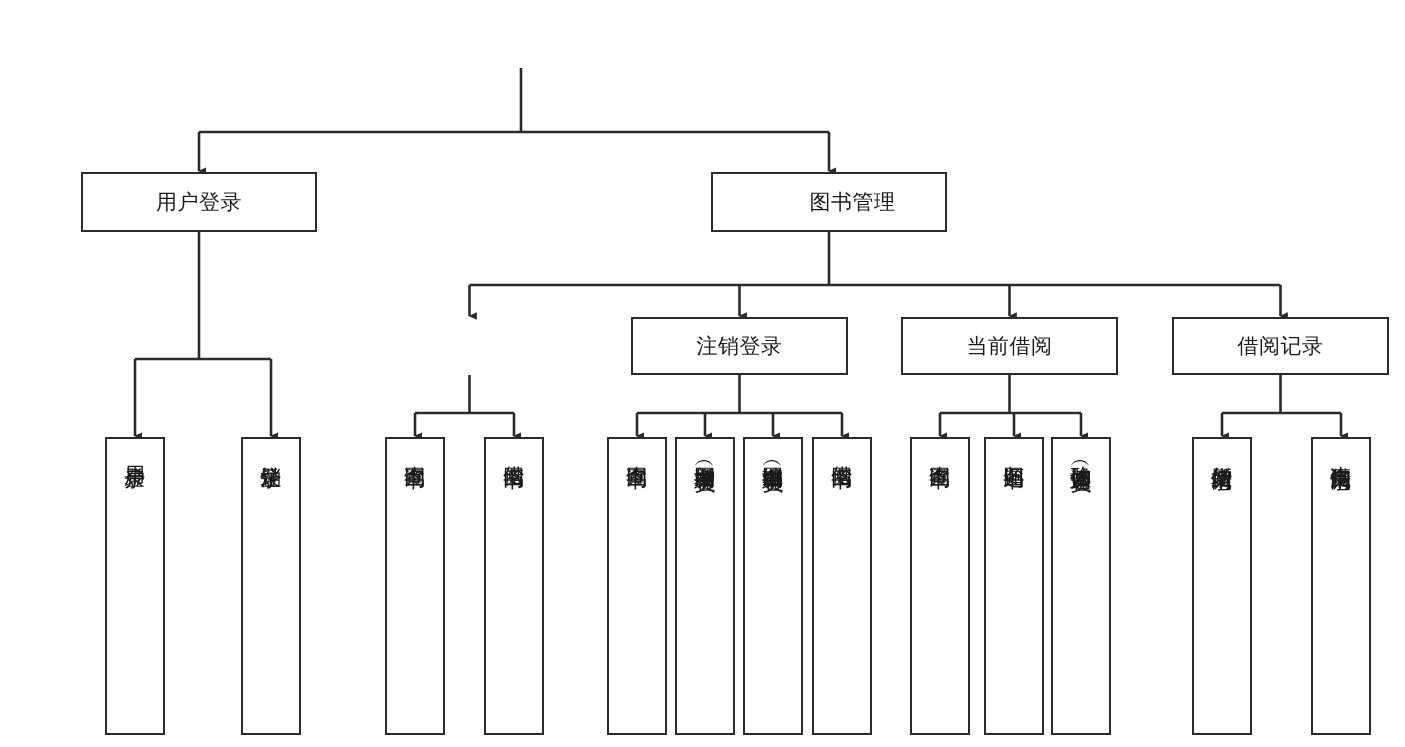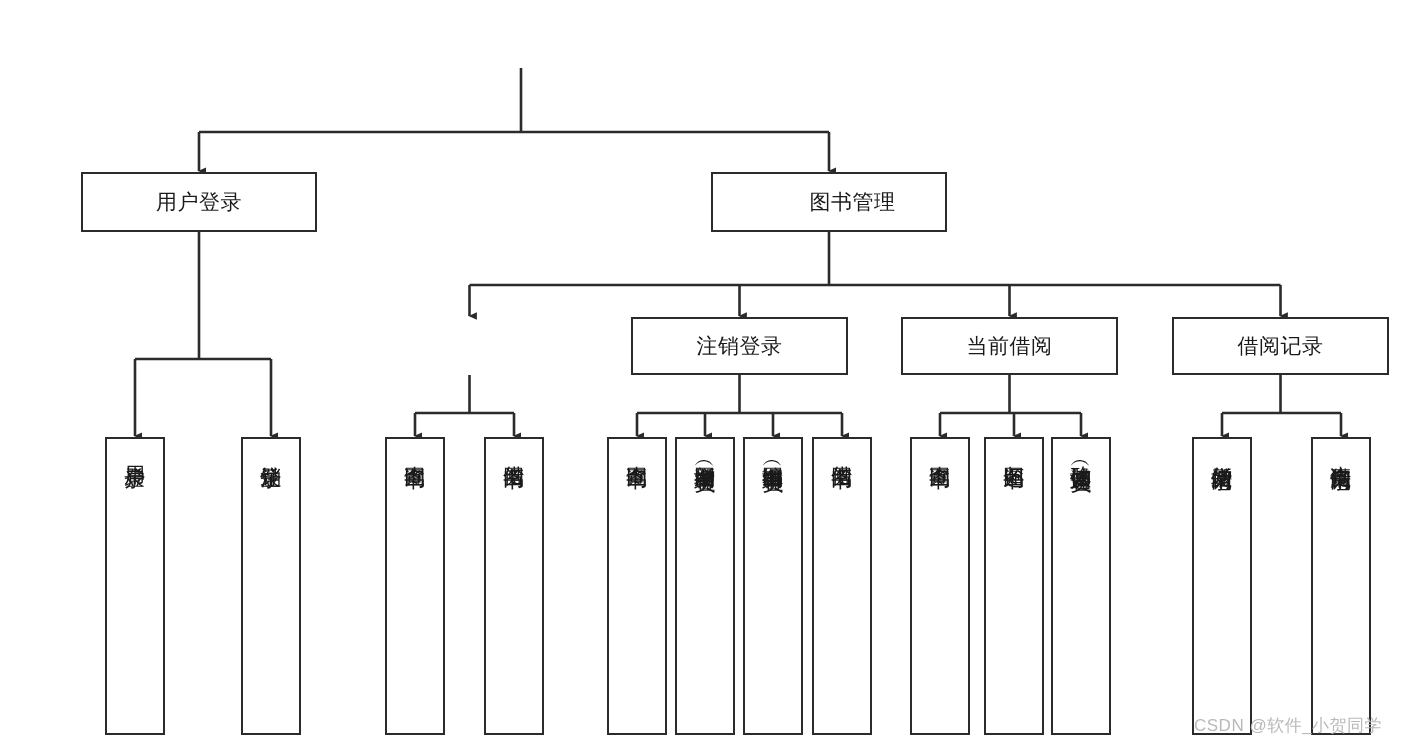--- a/index.html
+++ b/index.html
@@ -183,15 +183,14 @@
   </div>
 
   <div class="node vert" id="n-leaf_record_add" style="left: 1192px; top: 437px; width: 60px; height: 298px;">
     <span class="label">新增借阅记录</span>
   </div>
 
   <div class="node vert" id="n-leaf_record_query" style="left: 1311px; top: 437px; width: 60px; height: 298px;">
     <span class="label">查询借阅记录</span>
   </div>
 
-  <div class="watermark" id="wm" style="left: 1194px; top: 714px;">CSDN @软件_小贺同学</div>
 
 </div>
 
 </body></html>

